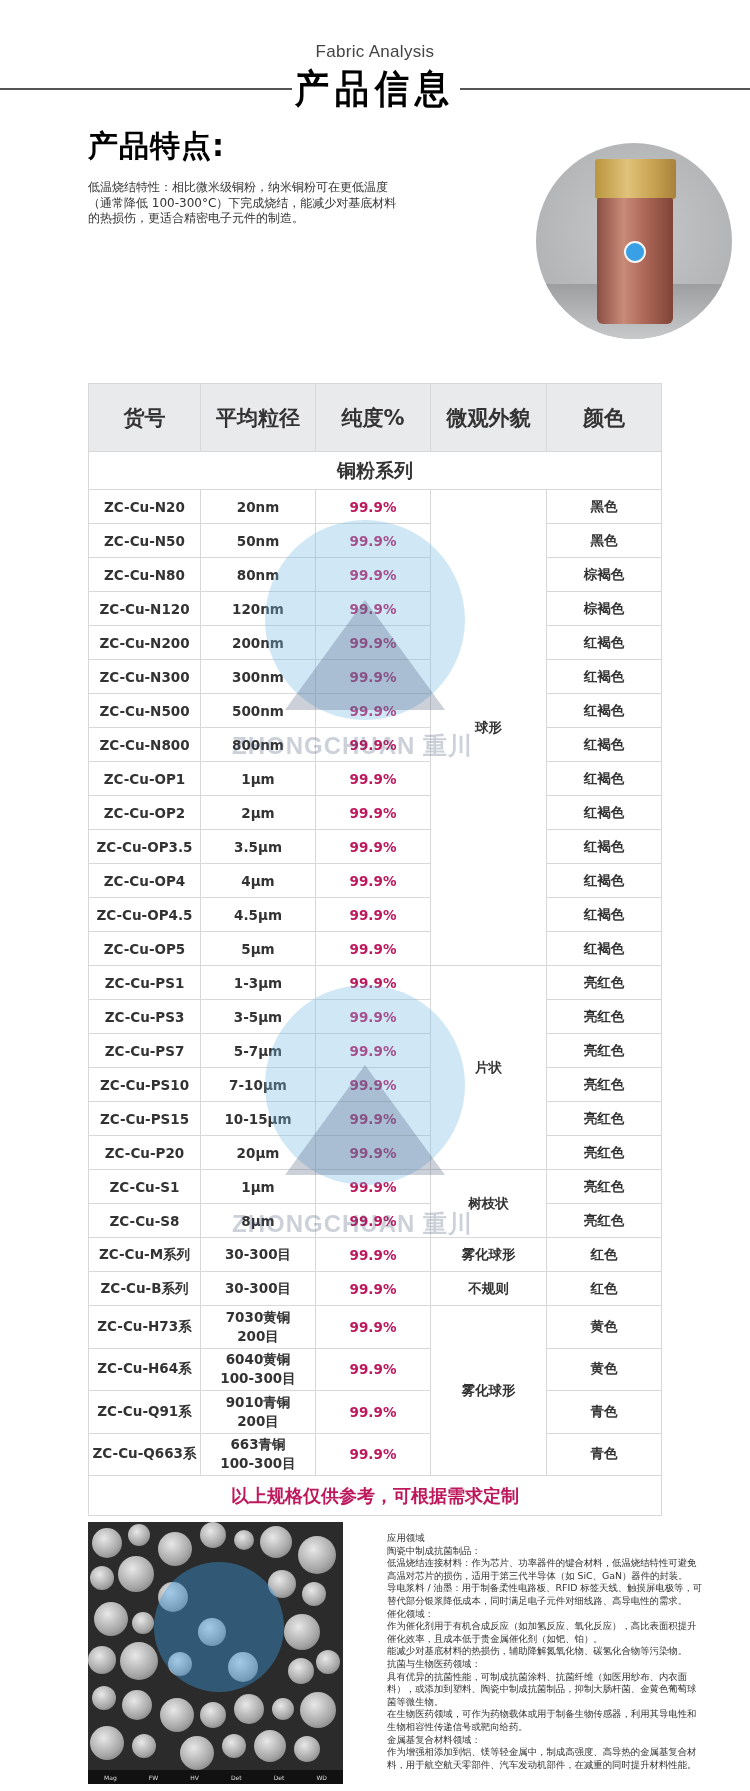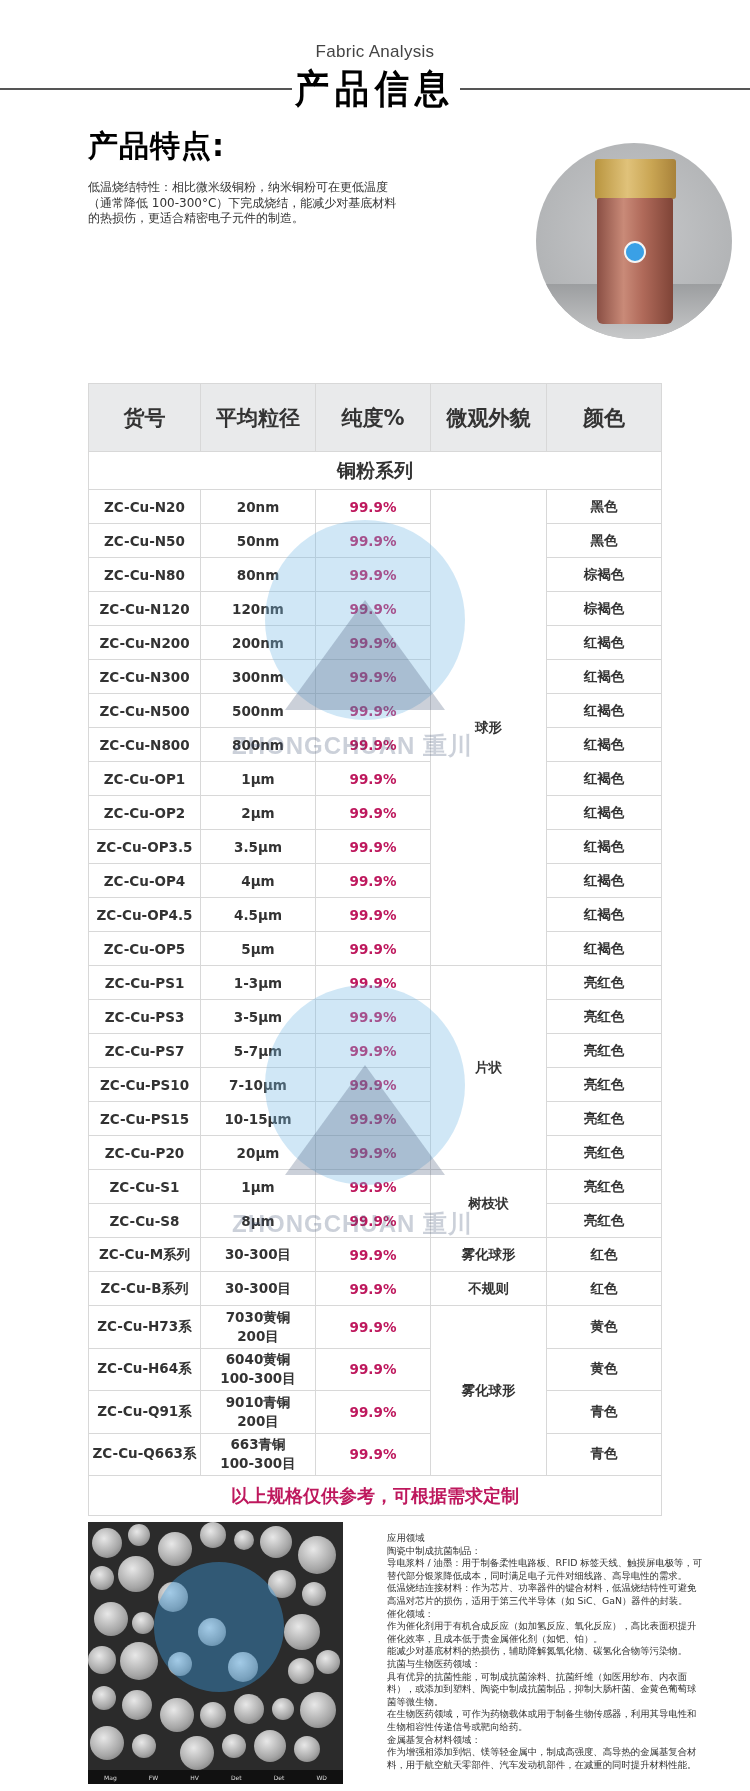--- a/index.html
+++ b/index.html
@@ -332,22 +332,22 @@
     <span>HV</span>
     <span>Det</span>
     <span>Det</span>
     <span>WD</span>
   </div>
 </div>
 
 <div class="apps">
   <p>应用领域</p>
   <p>陶瓷中制成抗菌制品：</p>
+  <p>低温烧结连接材料：作为芯片、功率器件的键合材料，低温烧结特性可避免高温对芯片的损伤，适用于第三代半导体（如 SiC、GaN）器件的封装。</p>
   <p>导电浆料 / 油墨：用于制备柔性电路板、RFID 标签天线、触摸屏电极等，可替代部分银浆降低成本，同时满足电子元件对细线路、高导电性的需求。</p>
-  <p>低温烧结连接材料：作为芯片、功率器件的键合材料，低温烧结特性可避免高温对芯片的损伤，适用于第三代半导体（如 SiC、GaN）器件的封装。</p>
   <p>催化领域：</p>
   <p>作为催化剂用于有机合成反应（如加氢反应、氧化反应），高比表面积提升催化效率，且成本低于贵金属催化剂（如钯、铂）。</p>
   <p>能减少对基底材料的热损伤，辅助降解氮氧化物、碳氢化合物等污染物。</p>
   <p>抗菌与生物医药领域：</p>
   <p>具有优异的抗菌性能，可制成抗菌涂料、抗菌纤维（如医用纱布、内衣面料），或添加到塑料、陶瓷中制成抗菌制品，抑制大肠杆菌、金黄色葡萄球菌等微生物。</p>
   <p>在生物医药领域，可作为药物载体或用于制备生物传感器，利用其导电性和生物相容性传递信号或靶向给药。</p>
   <p>金属基复合材料领域：</p>
   <p>作为增强相添加到铝、镁等轻金属中，制成高强度、高导热的金属基复合材料，用于航空航天零部件、汽车发动机部件，在减重的同时提升材料性能。</p>
 </div>
 

